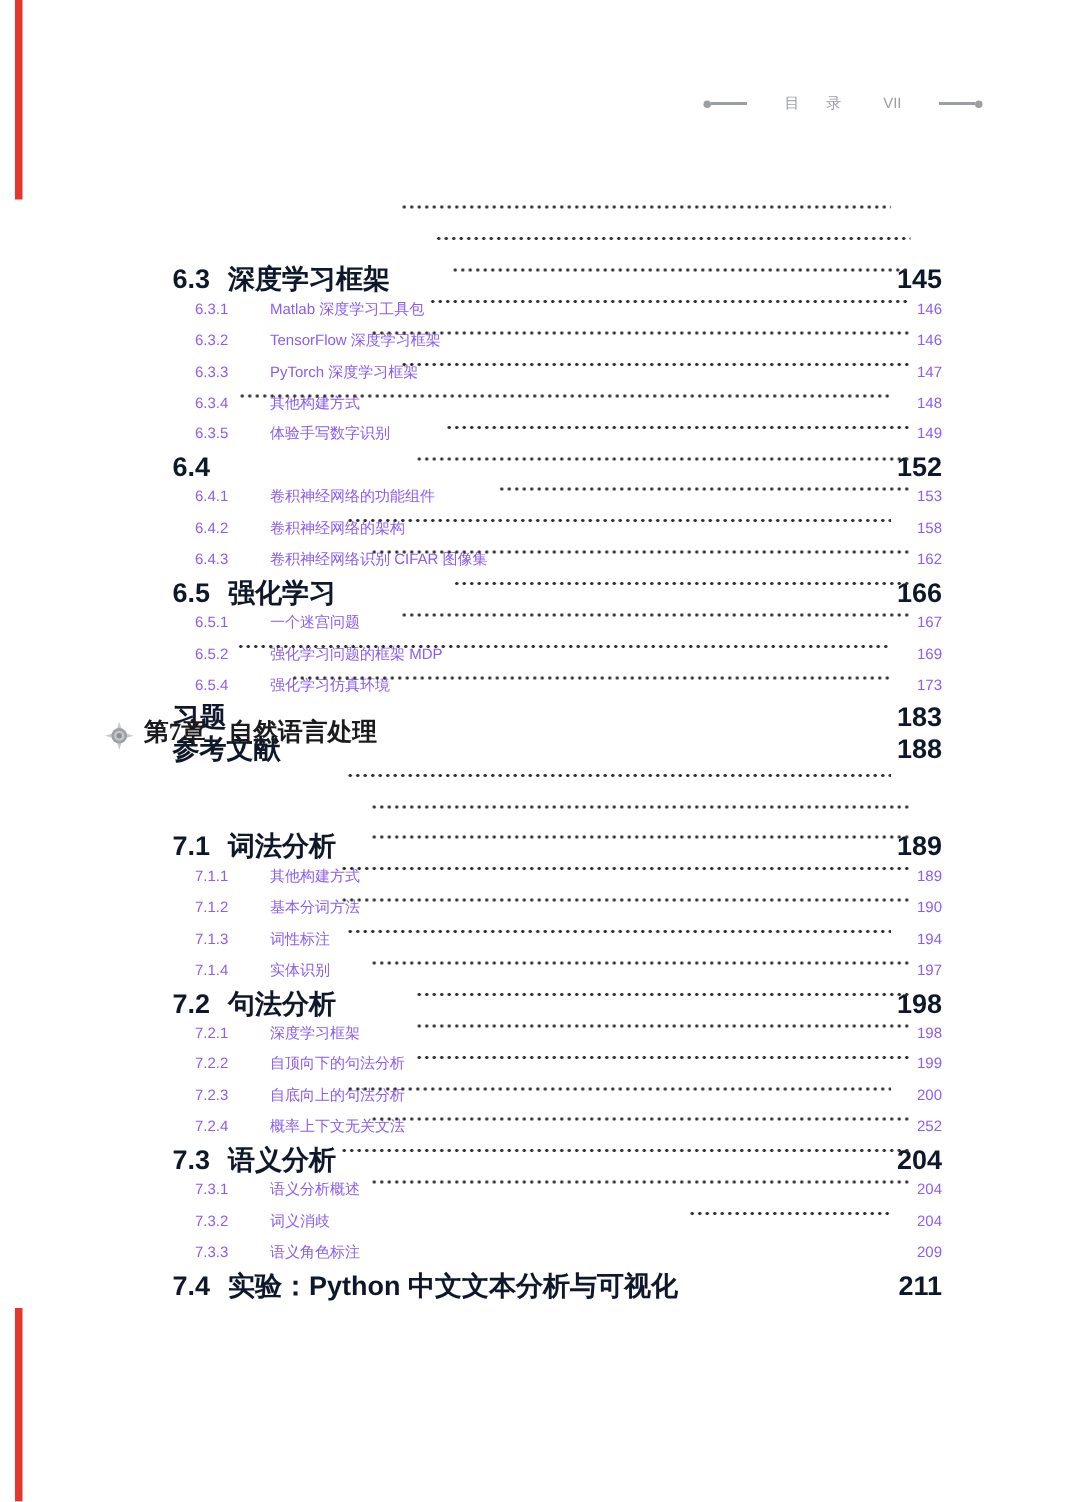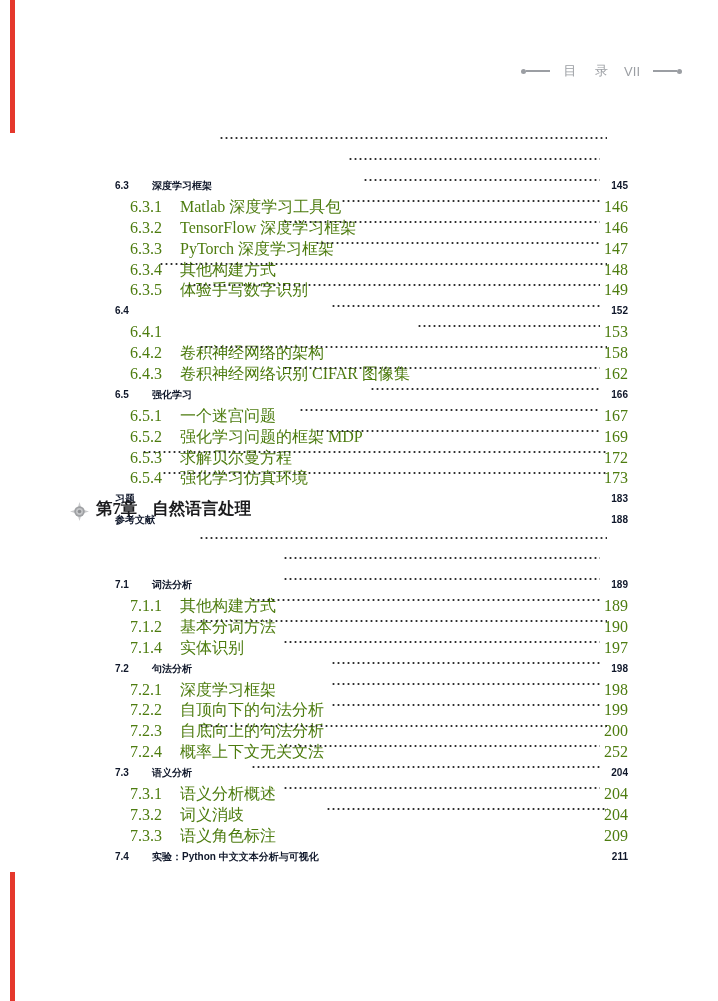--- a/index.html
+++ b/index.html
@@ -7,39 +7,39 @@
     width:718px;height:1001px;position:relative;background:#ffffff;overflow:hidden;
     font-family:"Liberation Sans",sans-serif;
   }
   
   .edge-bar{position:absolute;left:10px;width:5px;background:#e5382c;}
   .edge-bar.top{top:0;height:133px;}
   .edge-bar.bottom{bottom:0;height:129px;}
 
   
   .page-header{
-    position:absolute;top:62px;right:36px;display:flex;align-items:center;
-    color:#9b9ea3;font-size:13px;column-gap:13px;
+    position:absolute;top:62px;right:63px;display:flex;align-items:center;
+    color:#9b9ea3;font-size:10px;column-gap:25px;
   }
   .page-header .title{letter-spacing:3px;word-spacing:9px;}
   .orn{display:inline-flex;align-items:center;}
   .orn .dot{width:5px;height:5px;border-radius:50%;background:#9b9ea3;display:inline-block;}
   .orn .line{width:24px;height:1.5px;background:#9b9ea3;display:inline-block;}
 
   
   .toc{position:absolute;left:70px;top:128px;width:558px;}
   .row{display:flex;align-items:baseline;height:20.9px;line-height:20.9px;color:#222226;}
   .row.l1,.row.plain{
-    padding-left:45px;font-weight:700;font-size:10px;color:#0f172a;
+    padding-left:45px;font-weight:700;font-size:18px;color:#0f172a;
     font-family:"Liberation Sans",sans-serif;
   }
   .row.l1 .num{flex:0 0 37px;}
   .row.l2{
-    padding-left:60px;font-size:16px;color:#4d7c0f;
-    font-family:Liberation Serif, serif;
+    padding-left:60px;font-size:10px;color:#8b5cf6;
+    font-family:Liberation Sans, sans-serif;
   }
   .row.l2 .num{flex:0 0 50px;}
   .row .title{white-space:nowrap;}
   .row .leader{
     flex:1 1 auto;align-self:center;height:6px;margin:0 4px 0 7px;
     background-image:radial-gradient(circle,#2e2e2e 0.9px,rgba(0,0,0,0) 1.25px);
     background-size:5px 6px;background-repeat:repeat-x;background-position:0 45%;
   }
   .row .page{white-space:nowrap;margin-top:48px;}
 
@@ -108,20 +108,21 @@
       <span class="leader"></span>
       <span class="page">149</span>
     </div>
     <div class="row l1">
       <span class="num">6.4</span>
       <span class="leader"></span>
       <span class="page">152</span>
     </div>
     <div class="row l2">
       <span class="num">6.4.1</span>
+      <span class="title">卷积神经网络的功能组件</span>
       <span class="leader"></span>
       <span class="page">153</span>
     </div>
     <div class="row l2">
       <span class="num">6.4.2</span>
       <span class="title">卷积神经网络的架构</span>
       <span class="leader"></span>
       <span class="page">158</span>
     </div>
     <div class="row l2">
@@ -140,26 +141,20 @@
       <span class="num">6.5.1</span>
       <span class="title">一个迷宫问题</span>
       <span class="leader"></span>
       <span class="page">167</span>
     </div>
     <div class="row l2">
       <span class="num">6.5.2</span>
       <span class="title">强化学习问题的框架 MDP</span>
       <span class="leader"></span>
       <span class="page">169</span>
-    </div>
-    <div class="row l2">
-      <span class="num">6.5.3</span>
-      <span class="title">求解贝尔曼方程</span>
-      <span class="leader"></span>
-      <span class="page">172</span>
     </div>
     <div class="row l2">
       <span class="num">6.5.4</span>
       <span class="title">强化学习仿真环境</span>
       <span class="leader"></span>
       <span class="page">173</span>
     </div>
     <div class="row plain">
       <span class="title">习题</span>
       <span class="leader"></span>
@@ -199,20 +194,26 @@
       <span class="leader"></span>
       <span class="page">189</span>
     </div>
     <div class="row l2">
       <span class="num">7.1.2</span>
       <span class="title">基本分词方法</span>
       <span class="leader"></span>
       <span class="page">190</span>
     </div>
     <div class="row l2">
+      <span class="num">7.1.3</span>
+      <span class="title">词性标注</span>
+      <span class="leader"></span>
+      <span class="page">194</span>
+    </div>
+    <div class="row l2">
       <span class="num">7.1.4</span>
       <span class="title">实体识别</span>
       <span class="leader"></span>
       <span class="page">197</span>
     </div>
     <div class="row l1">
       <span class="num">7.2</span>
       <span class="title">句法分析</span>
       <span class="leader"></span>
       <span class="page">198</span>

